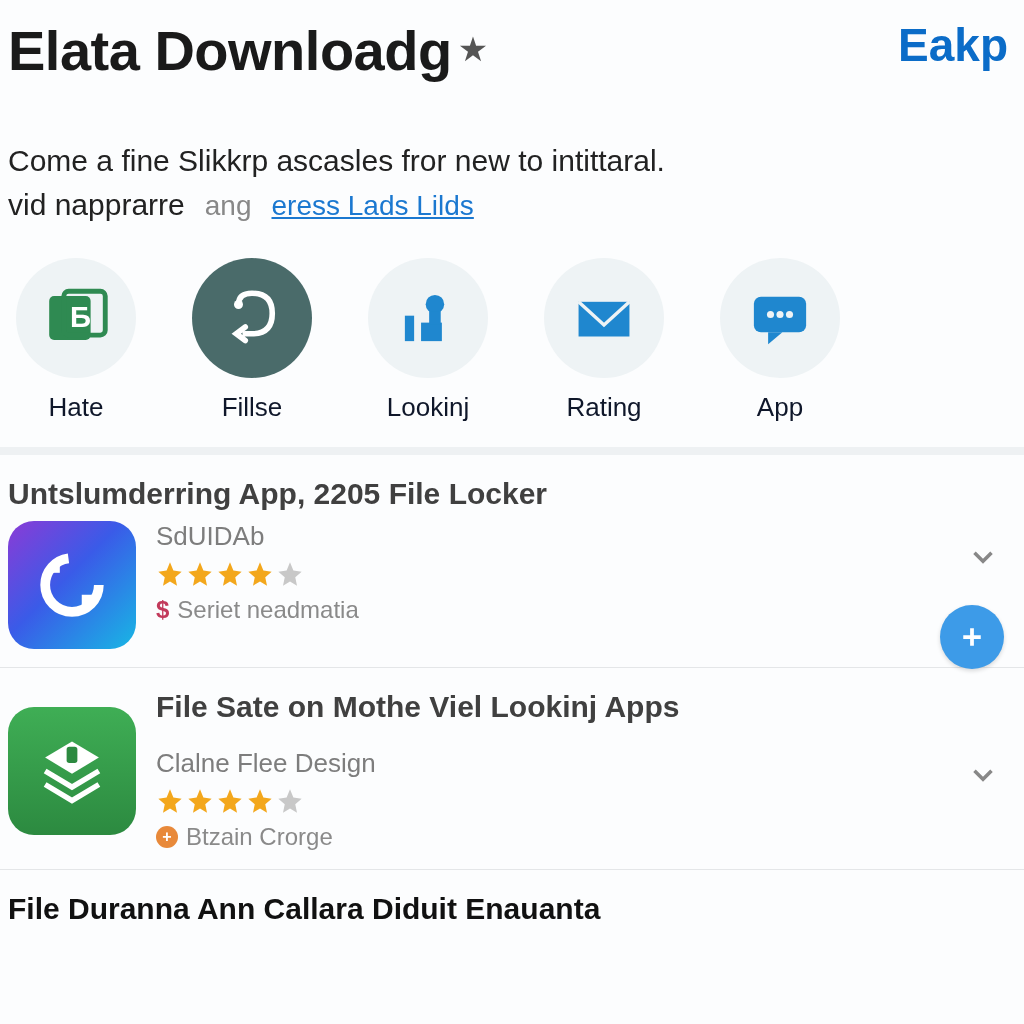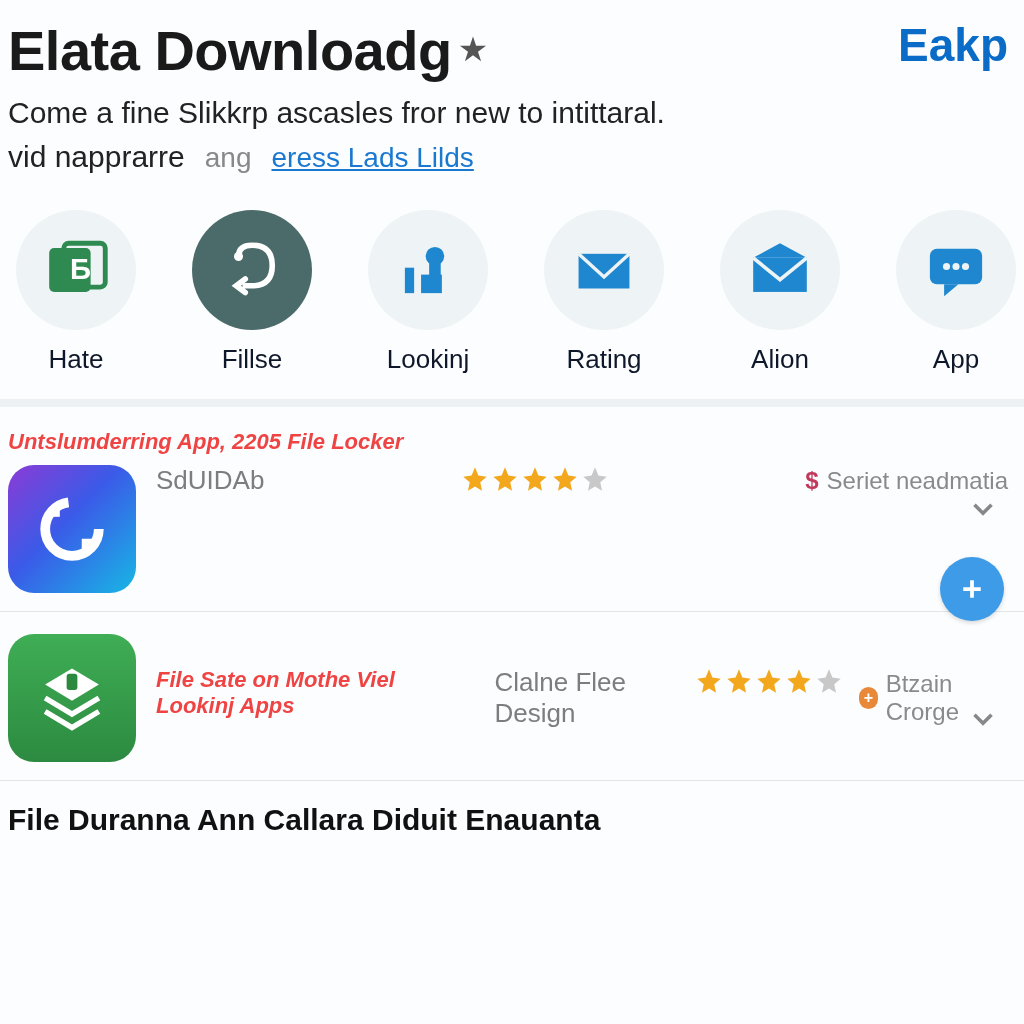--- a/index.html
+++ b/index.html
@@ -4,39 +4,39 @@
 <style>
 * { margin:0; padding:0; box-sizing:border-box; font-family:-apple-system,Segoe UI,Helvetica,Arial,sans-serif; }
 body { background:#fcfdfe; color:#1a1a1a; width:1024px; height:1024px; overflow:hidden; }
 
 .header { padding:18px 16px 8px 8px; display:flex; justify-content:space-between; align-items:flex-start; }
 .title-wrap { display:flex; align-items:center; gap:6px; }
 .title { font-size:56px; font-weight:700; letter-spacing:-0.5px; }
 .star { font-size:34px; color:#555; position:relative; top:-2px; }
 .header-link { color:#0b6cc8; font-size:46px; font-weight:600; }
 
-.subtext { padding:0 8px 24px 8px; font-size:30px; line-height:1.45; color:#222; }
+.subtext { padding:0 8px 24px 8px; font-size:30px; line-height:1.45; color:#222;margin-top:48px; }
 .sub-line2 { display:flex; flex-wrap:wrap; gap:20px; align-items:baseline; }
 .sub-muted { color:#888; font-size:28px; }
 .sub-link { color:#1b78d0; text-decoration:underline; font-size:28px; }
 
 .cat-row { display:flex; gap:40px; padding:8px 8px 24px 8px; overflow-x:hidden; border-bottom:8px solid #eef1f3; }
 .cat { display:flex; flex-direction:column; align-items:center; gap:14px; min-width:136px; }
 .cat-icon { width:120px; height:120px; border-radius:60px; background:#eef3f5; display:flex; align-items:center; justify-content:center; }
 .cat-label { font-size:26px; color:#0f172a; }
 
 .list-item { padding:22px 16px 18px 8px; border-bottom:1px solid #e4e6e8; position:relative; }
-.li-title { font-size:22px; font-weight:600; color:#ef4444; margin-bottom:10px;font-style:italic; }
+.li-title { font-size:30px; font-weight:600; color:#404040; margin-bottom:10px; }
 .li-body { display:flex; gap:20px; align-items:flex-start; }
 .app-icon { width:128px; height:128px; border-radius:26px; flex-shrink:0; display:flex; align-items:center; justify-content:center; }
 .icon1 { background:linear-gradient(135deg,#8b3bd6 0%,#3a5be8 45%,#18b7e4 100%); }
 .icon1 svg { width:78px; height:78px; }
 .icon2 { background:linear-gradient(180deg,#3fae55,#2c8a40); }
 .icon2 svg { width:86px; height:86px; }
-.li-meta { flex:1; display:flex; flex-direction:row; gap:16px;justify-content:space-between; }
+.li-meta { flex:1; display:flex; flex-direction:column; gap:8px;justify-content:space-between; }
 .dev { font-size:26px; color:#7d7d7d; }
 .stars { display:flex; gap:2px; }
 .stars svg { width:28px; height:28px; }
 .tag { display:flex; align-items:center; gap:8px; font-size:24px; color:#8a8a8a; }
 .tag-dollar { color:#c23a5b; font-weight:600; font-size:24px; }
 .tag-badge { width:22px; height:22px; border-radius:11px; background:#e8893a; color:#fff; display:flex; align-items:center; justify-content:center; font-size:16px; font-weight:700; }
 
 .chev { position:absolute; right:24px; top:85px; }
 .chev svg { width:34px; height:34px; stroke:#888; }
 .plus-btn { position:absolute; right:20px; top:150px; width:64px; height:64px; border-radius:32px; background:#3d9be8; display:flex; align-items:center; justify-content:center; box-shadow:0 2px 4px rgba(0,0,0,.15); }
@@ -106,30 +106,20 @@
   <div class="cat">
     <div class="cat-icon">
       <svg viewBox="0 0 64 64" width="74" height="74">
           <rect x="10" y="18" width="44" height="30" fill="#1f87cf"></rect>
           <path d="M10 18 L32 38 L54 18" fill="none" stroke="#eef3f5" stroke-width="3"></path>
         </svg>
     </div>
     <span class="cat-label">Rating</span>
   </div>
 
-  <div class="cat">
-    <div class="cat-icon">
-      <svg viewBox="0 0 64 64" width="78" height="78">
-          <path d="M10 22 L32 10 L54 22 Z" fill="#1f87cf"></path>
-          <rect x="10" y="22" width="44" height="28" fill="#1f87cf"></rect>
-          <path d="M10 22 L32 40 L54 22" fill="none" stroke="#eef3f5" stroke-width="3"></path>
-        </svg>
-    </div>
-    <span class="cat-label">Alion</span>
-  </div>
 
   <div class="cat">
     <div class="cat-icon">
       <svg viewBox="0 0 64 64" width="76" height="76">
           <rect x="10" y="14" width="44" height="30" rx="6" fill="#1f87cf"></rect>
           <path d="M22 44 L22 54 L34 44 Z" fill="#1f87cf"></path>
           <circle cx="24" cy="29" r="3" fill="#eef3f5"></circle>
           <circle cx="32" cy="29" r="3" fill="#eef3f5"></circle>
           <circle cx="40" cy="29" r="3" fill="#eef3f5"></circle>
         </svg>
@@ -190,21 +180,21 @@
   <div class="li-body">
     <div class="app-icon icon2">
       <svg viewBox="0 0 64 64">
           <path d="M32 10 L52 22 L32 34 L12 22 Z" fill="#fff"></path>
           <path d="M12 32 L32 44 L52 32" fill="none" stroke="#fff" stroke-width="4"></path>
           <path d="M12 42 L32 54 L52 42" fill="none" stroke="#fff" stroke-width="4"></path>
           <rect x="28" y="14" width="8" height="12" rx="2" fill="#2c8a40"></rect>
         </svg>
     </div>
     <div class="li-meta">
-      <div class="li-title" style="margin-bottom:0">File Sate on Mothe Viel Lookinj Apps</div>
+      <div class="li-title" style="margin-bottom:16px">File Sate on Mothe Viel Lookinj Apps</div>
       <span class="dev">Clalne Flee Design</span>
       <div class="stars">
         <svg viewBox="0 0 24 24">
             <path fill="#f3a71c" d="M12 2l2.9 6.9L22 10l-5.5 4.8L18 22l-6-3.6L6 22l1.5-7.2L2 10l7.1-1.1z"></path>
           </svg>
         <svg viewBox="0 0 24 24">
             <path fill="#f3a71c" d="M12 2l2.9 6.9L22 10l-5.5 4.8L18 22l-6-3.6L6 22l1.5-7.2L2 10l7.1-1.1z"></path>
           </svg>
         <svg viewBox="0 0 24 24">
             <path fill="#f3a71c" d="M12 2l2.9 6.9L22 10l-5.5 4.8L18 22l-6-3.6L6 22l1.5-7.2L2 10l7.1-1.1z"></path>

